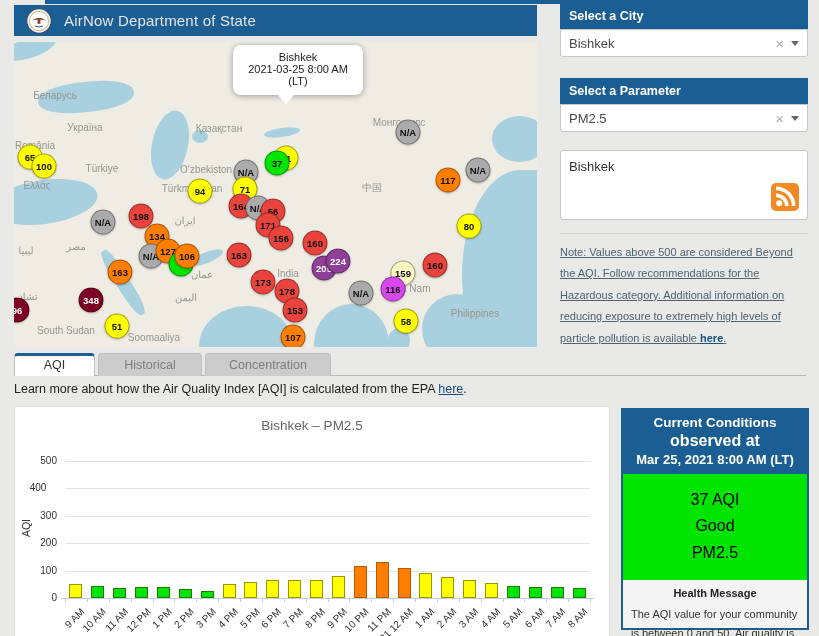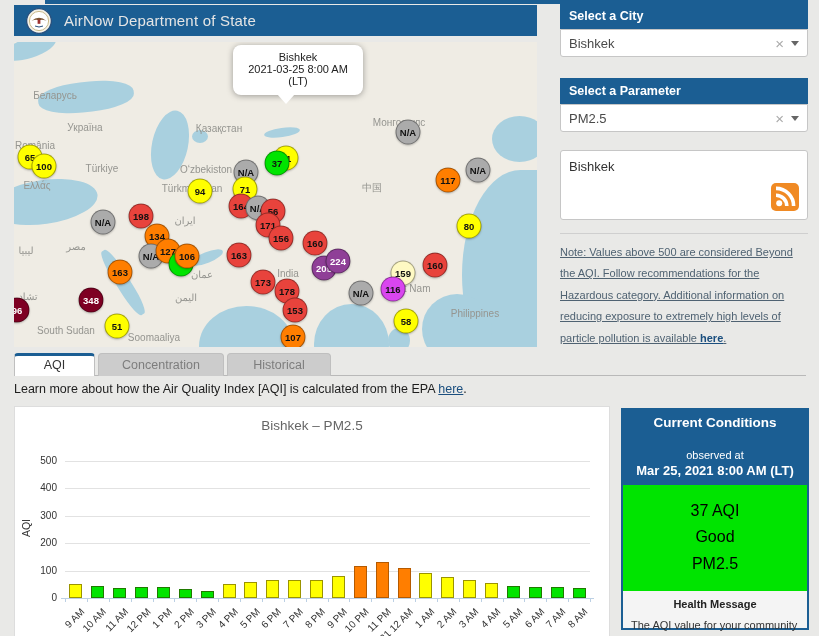--- a/index.html
+++ b/index.html
@@ -90,21 +90,21 @@
   .axis{position:absolute;left:-4px;top:137px;width:533px;border-top:1px solid #bcd0e4;}
   .xtick{position:absolute;top:137px;width:1px;height:4px;background:#bcd0e4;}
   .xlab{position:absolute;top:145px;font-size:10px;color:#333;white-space:nowrap;
         transform-origin:100% 0;transform:rotate(-45deg);}
 
   
   .cc{position:absolute;left:621px;top:408px;width:188px;height:222px;background:#f4f4f4;
       border:2px solid #1b5e93;box-sizing:border-box;}
   .cc-head{background:#1b5e93;color:#fff;text-align:center;padding:5px 2px 7px;}
   .cc-t1{font-size:13.5px;font-weight:bold;}
-  .cc-t2{font-size:11px;font-weight:normal;margin-top:19px;}
+  .cc-t2{font-size:16px;font-weight:bold;margin-top:2px;}
   .cc-t3{font-size:13px;font-weight:bold;margin-top:2px;}
   .cc-green{background:#00e400;text-align:center;padding:13px 0 14px;color:#000;}
   .cc-green div{font-size:16px;font-weight:normal;line-height:1.65;}
   .cc-health{padding:7px 8px;}
   .cc-ht{font-size:11px;font-weight:bold;text-align:center;color:#222;}
   .cc-hm{font-size:11px;color:#333;margin-top:6px;line-height:1.75;}
 </style>
 </head>
 <body>
 
@@ -207,40 +207,40 @@
     <div class="popup">
       <div class="p-city">Bishkek</div>
       <div class="p-dt">2021-03-25 8:00 AM</div>
       <div class="p-tz">(LT)</div>
       <div class="tail"></div>
     </div>
   </div>
 
   <div class="tabs">
     <div class="tab t1 active">AQI</div>
+    <div class="tab t3">Historical</div>
     <div class="tab t2">Concentration</div>
-    <div class="tab t3">Historical</div>
   </div>
   <div class="tabhr"></div>
   <div class="learn"><span>Learn more about how the Air Quality Index [AQI] is calculated from the EPA </span><a class="lnk">here</a><span>.</span></div>
 
   <div class="chart-card">
     <div class="ctitle">Bishkek – PM2.5</div>
     <div class="ylab">AQI</div>
     <div class="plot" id="plot">
         <div class="grid" style="top: 137px;"></div>
         <div class="ytick" style="top: 131px;">0</div>
         <div class="grid" style="top: 109.6px;"></div>
         <div class="ytick" style="top: 103.6px;">100</div>
         <div class="grid" style="top: 82.2px;"></div>
         <div class="ytick" style="top: 76.2px;">200</div>
         <div class="grid" style="top: 54.8px;"></div>
         <div class="ytick" style="top: 48.8px;">300</div>
         <div class="grid" style="top: 27.4px;"></div>
-        <div class="ytick" style="top: 21.4px;">400</div>
+        <div class="ytick" style="top: 21.4px; text-align: center;">400</div>
         <div class="grid" style="top: 0px;"></div>
         <div class="ytick" style="top: -6px;">500</div>
         <div class="axis"></div>
         <div class="xtick" style="left: 0px;"></div>
         <div class="xtick" style="left: 21.875px;"></div>
         <div class="xtick" style="left: 43.75px;"></div>
         <div class="xtick" style="left: 65.625px;"></div>
         <div class="xtick" style="left: 87.5px;"></div>
         <div class="xtick" style="left: 109.375px;"></div>
         <div class="xtick" style="left: 131.25px;"></div>

